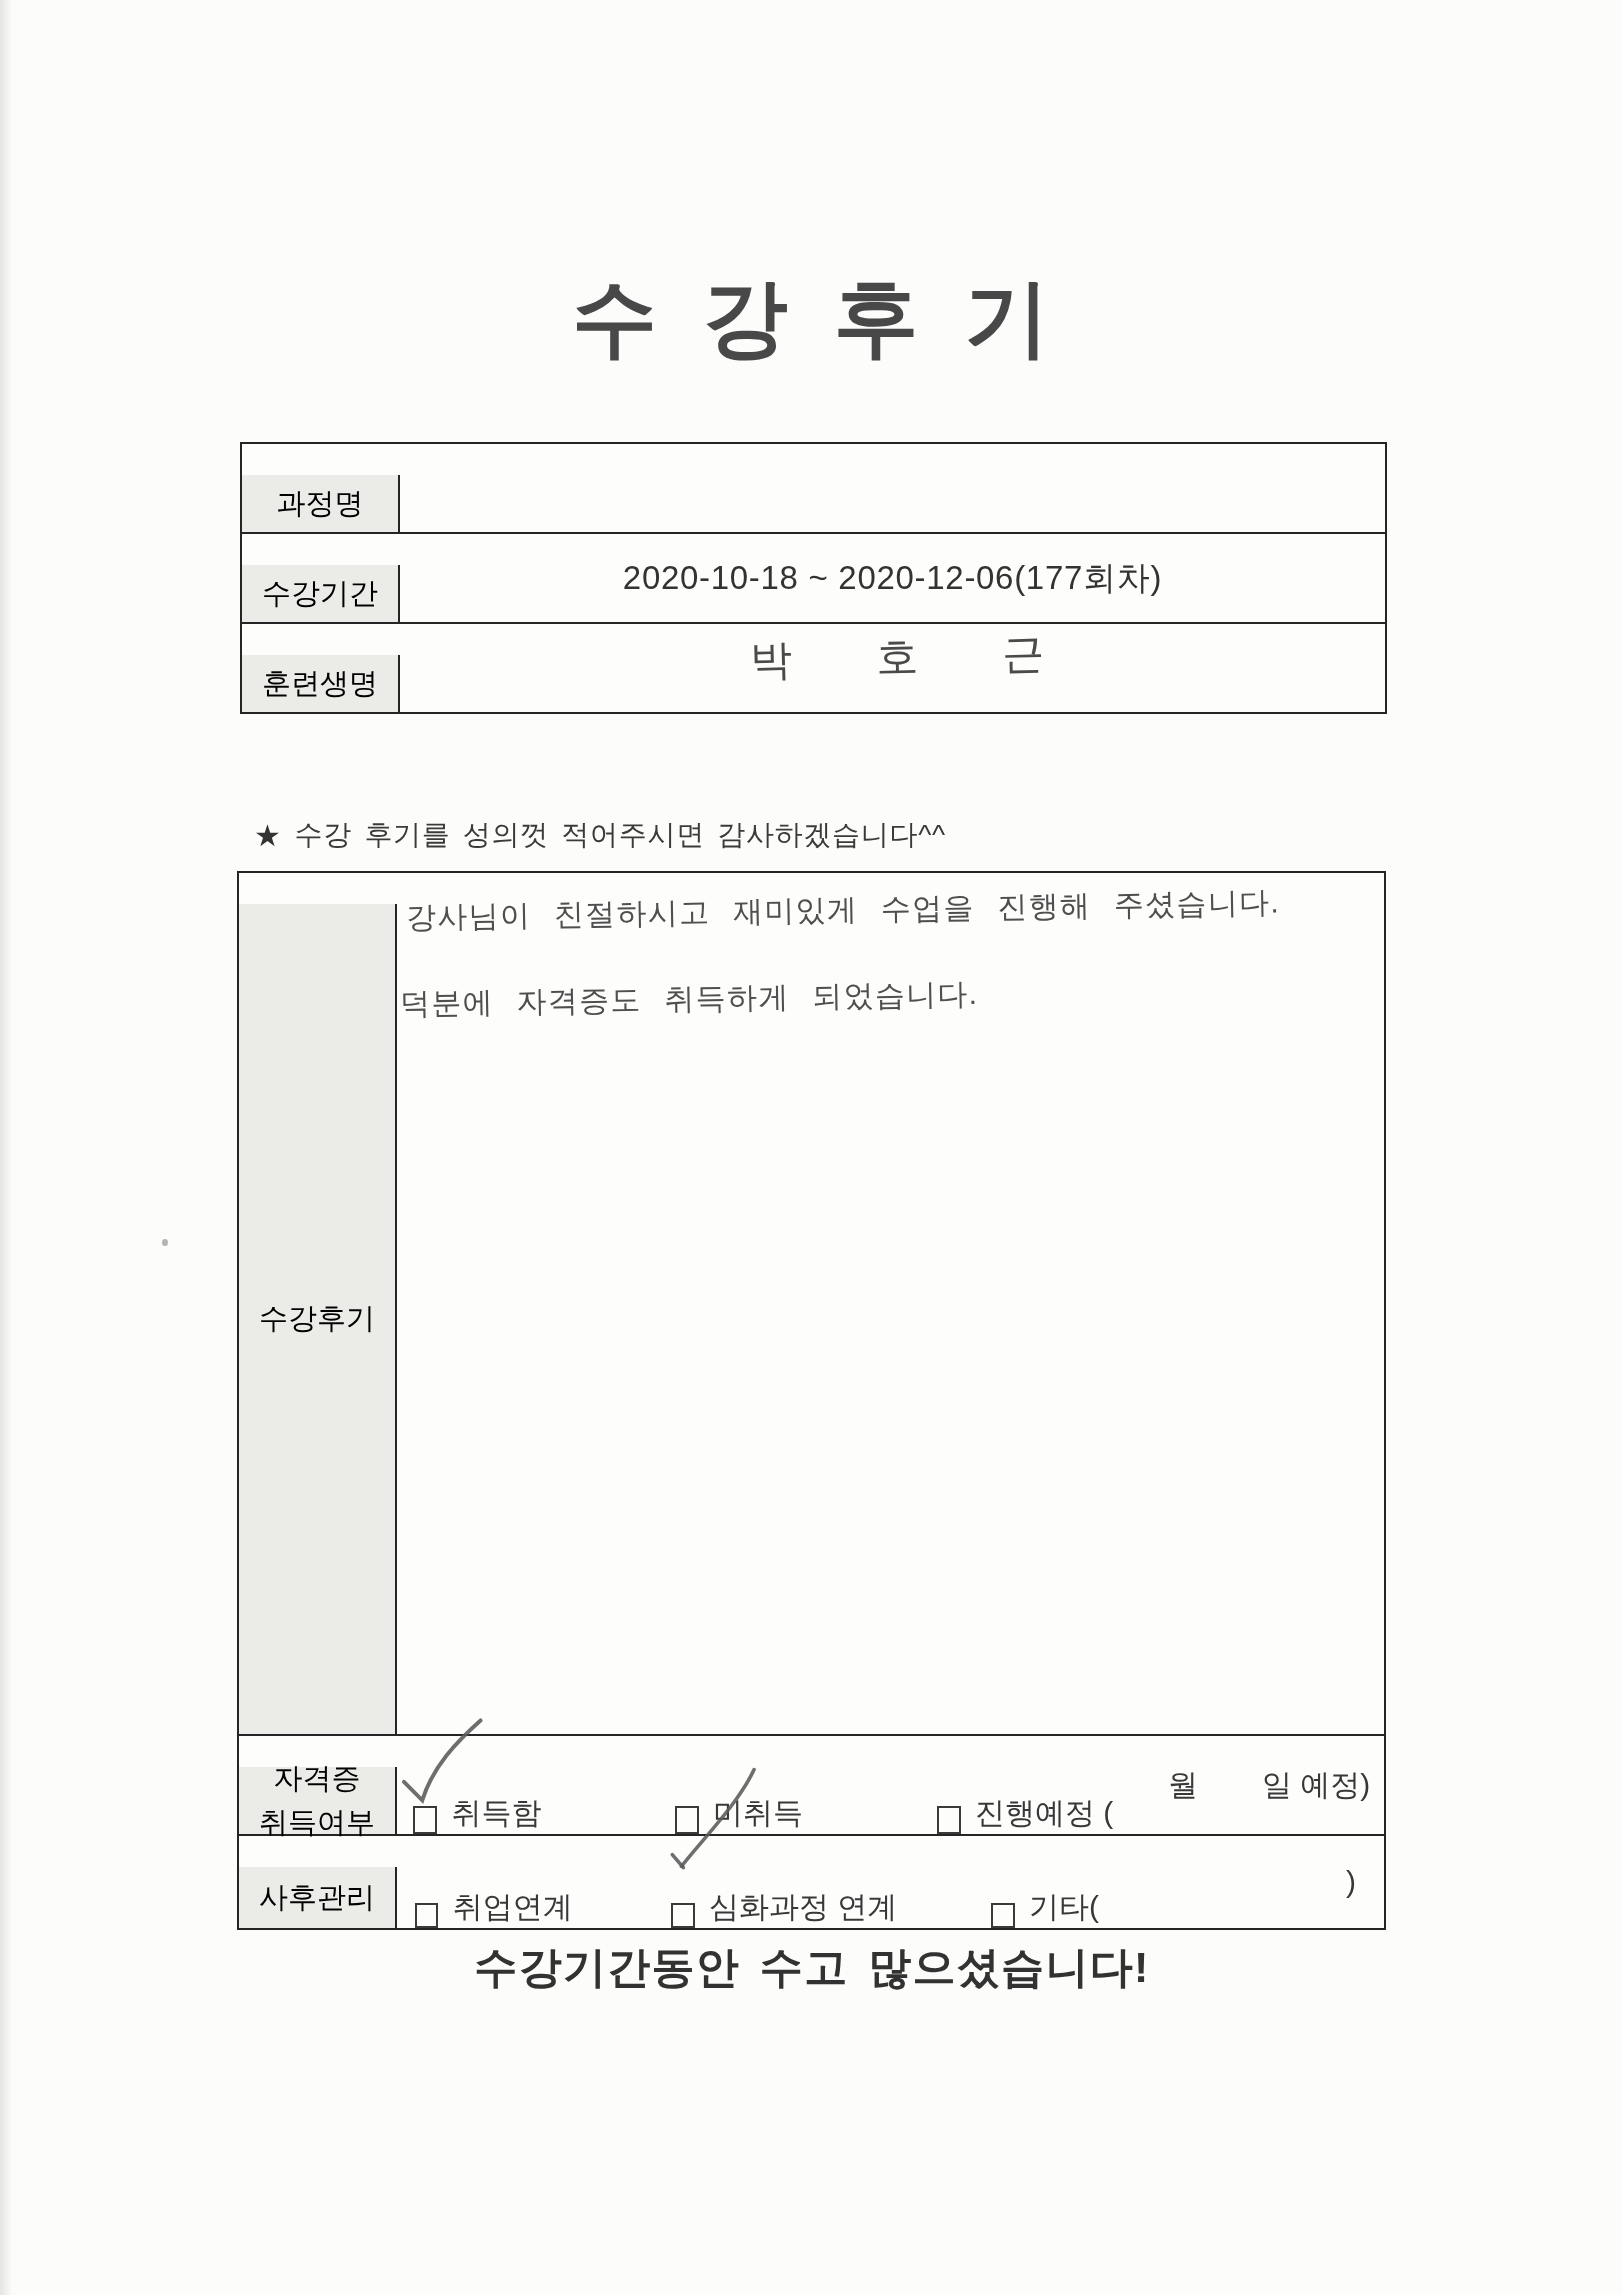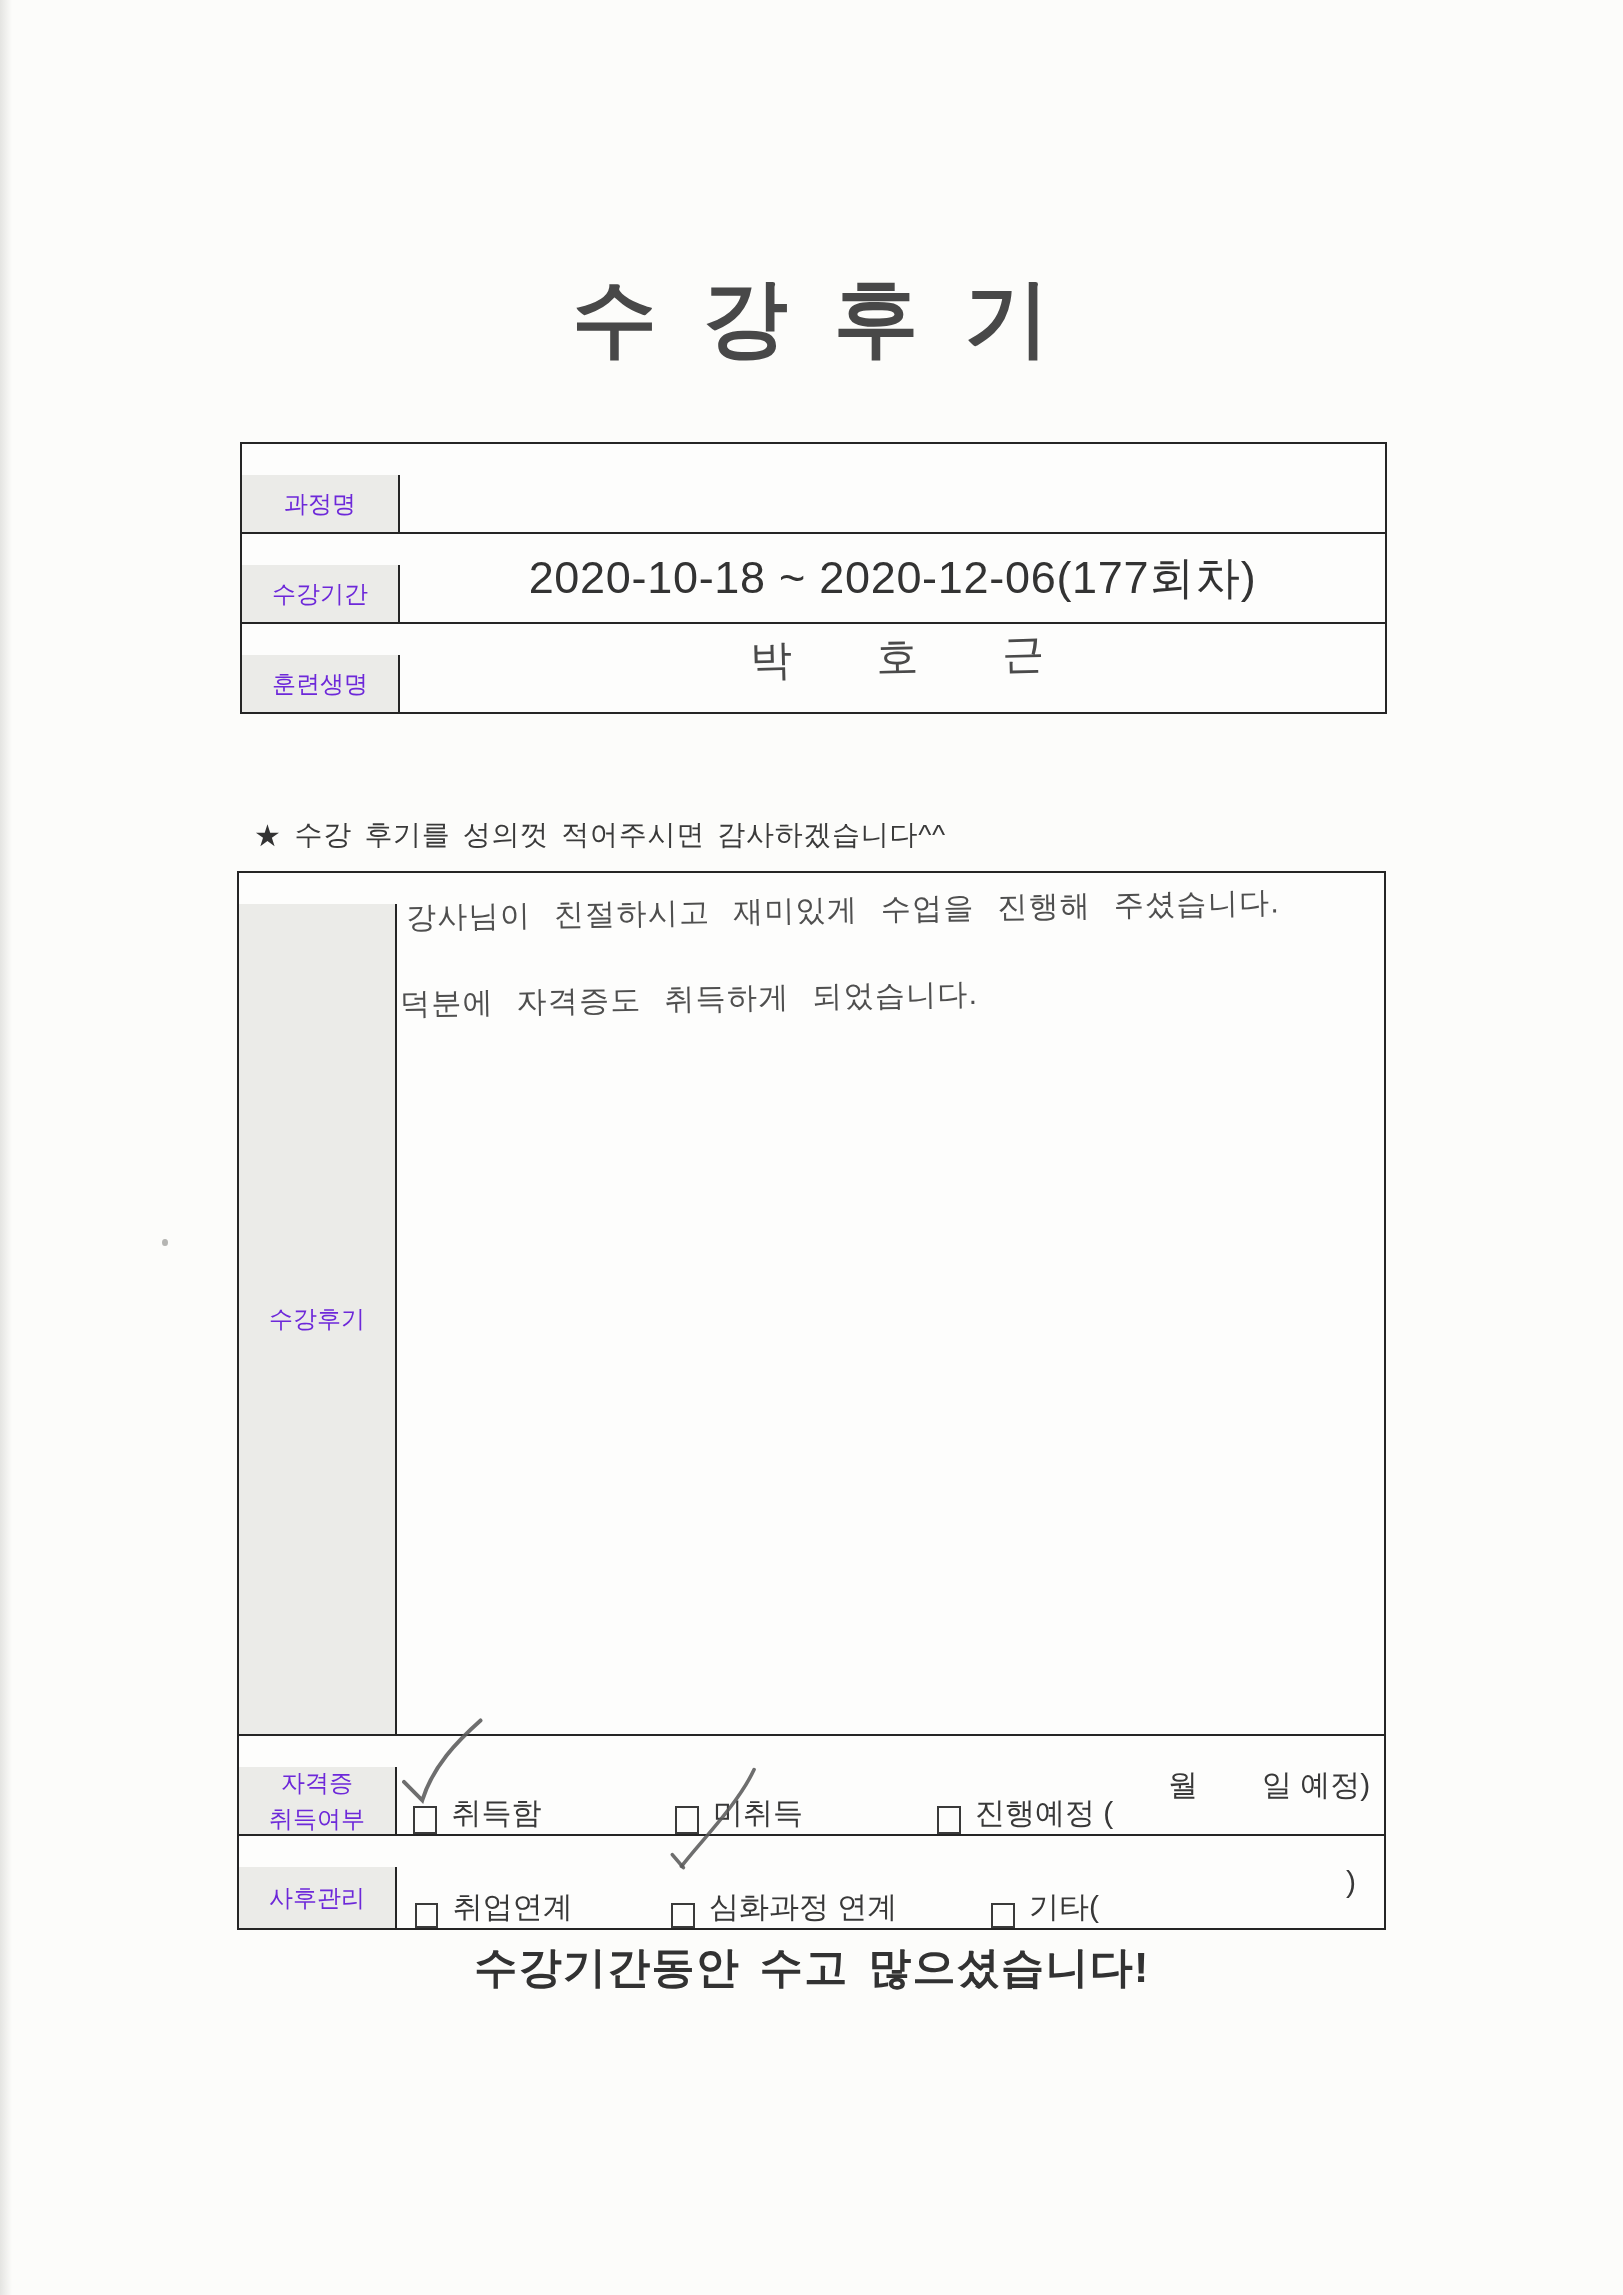--- a/index.html
+++ b/index.html
@@ -24,34 +24,34 @@
 
   
   .tbl { position:absolute; border:2.6px solid #252525; background:#fdfdfc; }
   .trow { display:flex; border-top:2px solid #252525; }
   .trow:first-child { border-top:none; }
   .hcell {
     width:156px; flex:0 0 156px;
     background:#ebebe8;
     border-right:2px solid #252525;
     display:flex; flex-direction:column; align-items:center; justify-content:center;
-    font-size:24px; color:#6d28d9;
+    font-size:29px; color:#000000;
     line-height:1.5;
     margin-top:31px;
   }
   .vcell {
     flex:1; position:relative;
     display:flex; align-items:center; justify-content:center;
     font-size:30px; color:#333;
   }
 
   
   .tbl1 { left:240px; top:442px; width:1143px; }
   .tbl1 .trow { height:88px; }
-  .vcell.date { font-size:45px; letter-spacing:0.7px; }
+  .vcell.date { font-size:33px; letter-spacing:0.7px; }
 
   .handwriting {
     font-size:30px; color:#4f4f4f;
     transform:rotate(-1deg);
     letter-spacing:1.3px; word-spacing:13px;
     white-space:nowrap;
   }
   .hand-name {
     position:absolute; left:350px; top:5.2px;
     font-size:42px; color:#4a4a4a;

